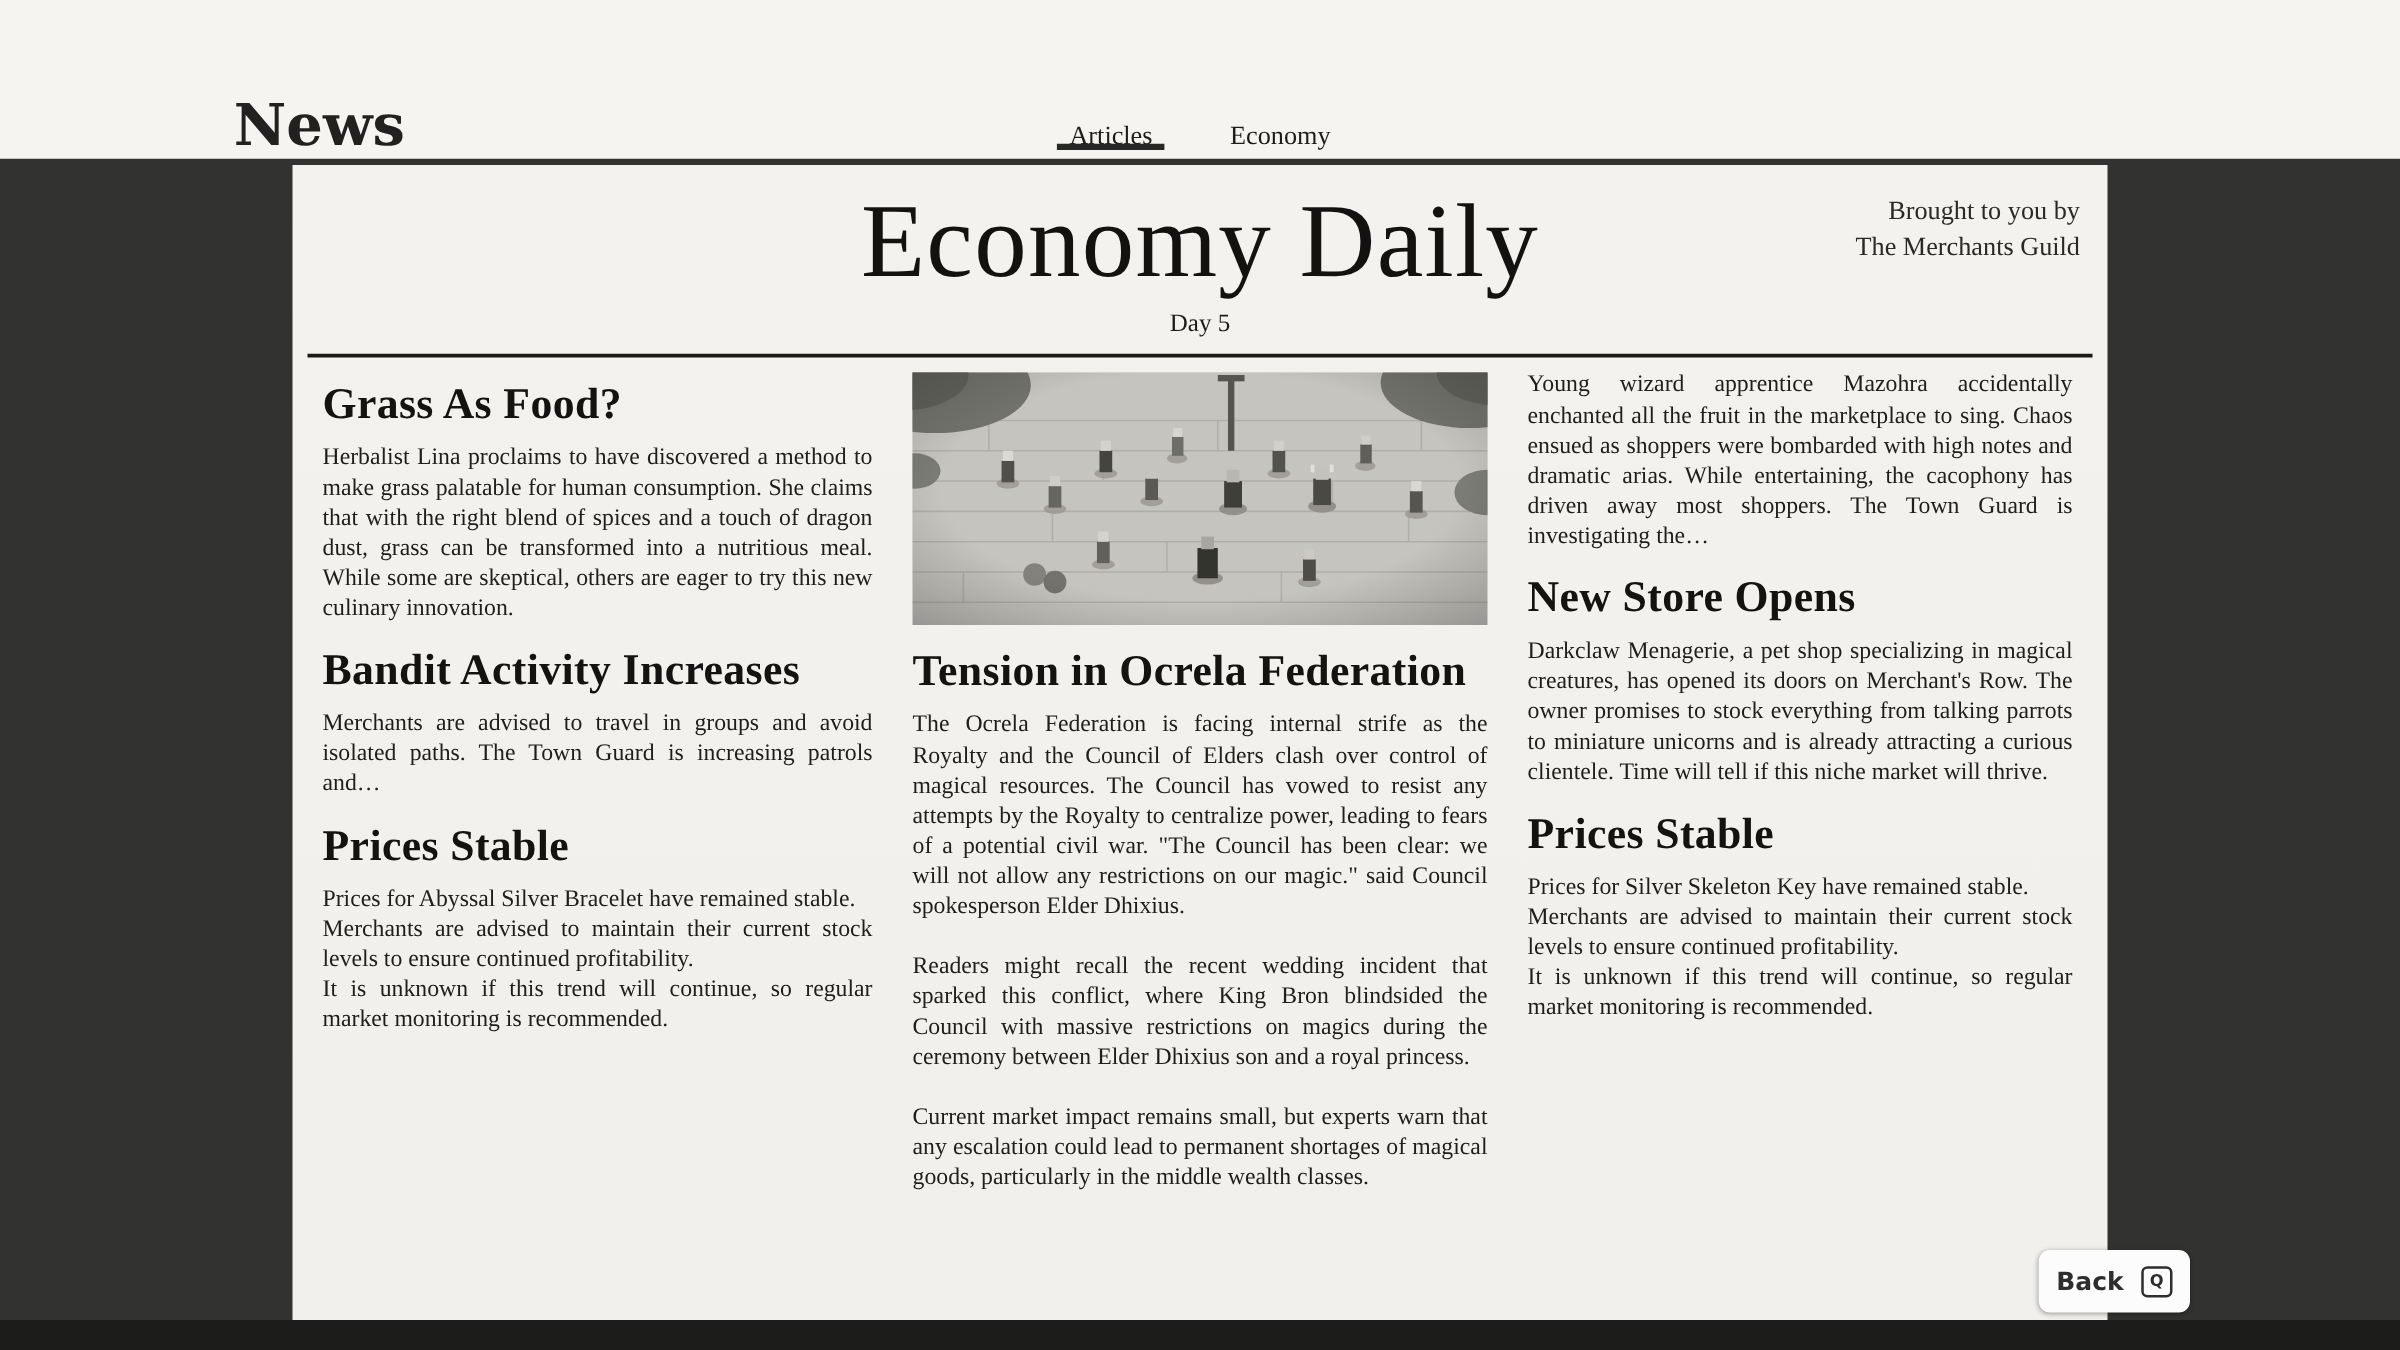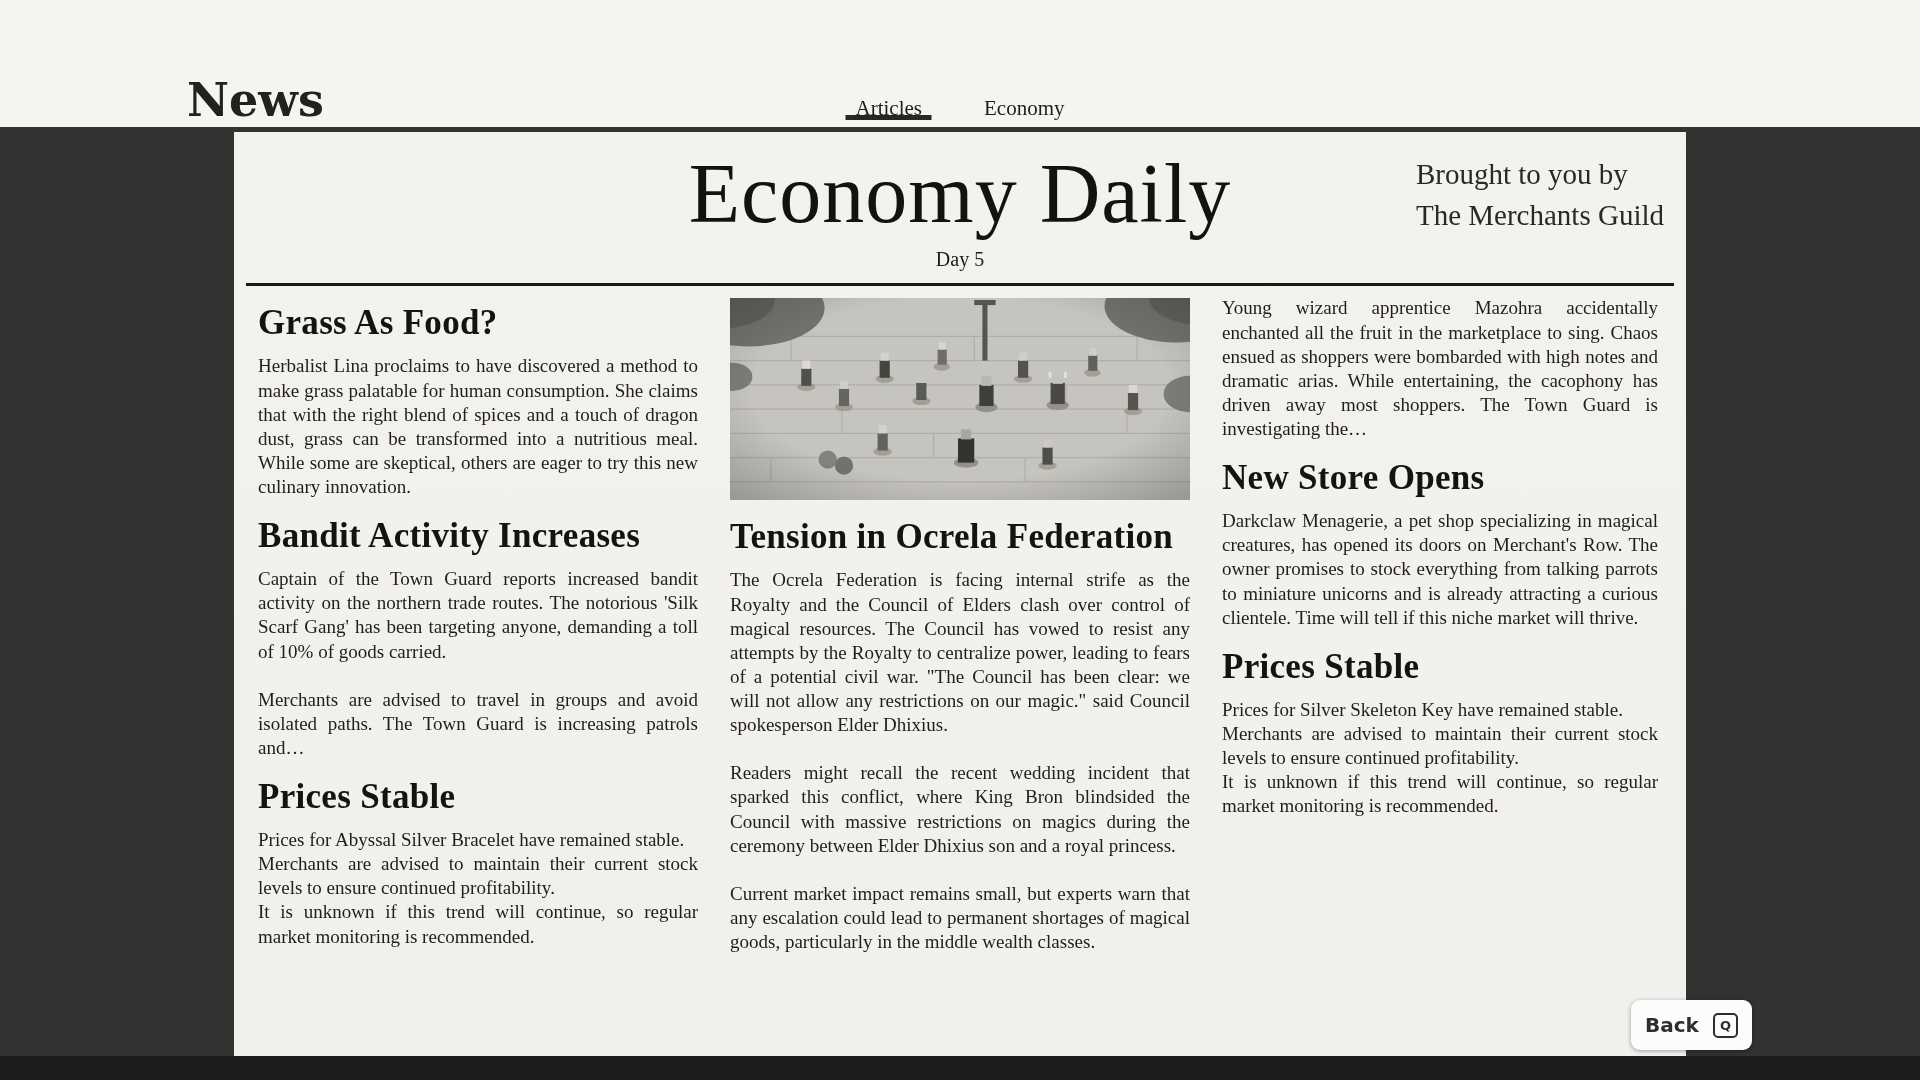--- a/index.html
+++ b/index.html
@@ -41,22 +41,22 @@
     position:absolute;left:234px;top:132px;width:1452px;height:1020px;
     background:linear-gradient(180deg,#f4f2ef 0%,var(--paper-bg) 70%);
     color:var(--ink);
   }
   .masthead{
     margin:16px 0 0 0;text-align:center;
     font-size:84px;line-height:1.1;font-weight:normal;
     color:#131211;letter-spacing:1px;
   }
   .byline{
-    position:absolute;top:22px;right:22px;text-align:left;
-    font-size:29px;line-height:1.4;color:#2a2928;
+    position:absolute;top:22px;right:22px;text-align:right;
+    font-size:21px;line-height:1.4;color:#2a2928;
   }
   .dateline{text-align:center;font-size:20px;margin-top:8px;color:#1c1b1a}
   .rule{height:3px;background:#191917;margin:12px 12px 0 12px}
   .columns{
     display:grid;grid-template-columns:440px 460px 436px;
     column-gap:32px;padding:10px 28px 0 24px;align-items:start;
   }
   .headline{
     font-size:35px;line-height:1.2;font-weight:bold;
     margin:16px 0 10px 0;color:var(--headline-ink);letter-spacing:.3px;
@@ -114,23 +114,20 @@
   <div class="columns" id="columns">
       <div class="column">
         <article class="article">
           <h3 class="headline">Grass As Food?</h3>
           <div class="block">
             <p>Herbalist Lina proclaims to have discovered a method to make grass palatable for human consumption. She claims that with the right blend of spices and a touch of dragon dust, grass can be transformed into a nutritious meal. While some are skeptical, others are eager to try this new culinary innovation.</p>
           </div>
         </article>
         <article class="article">
           <h3 class="headline">Bandit Activity Increases</h3>
-          <div class="block">
-            <p>Captain of the Town Guard reports increased bandit activity on the northern trade routes. The notorious 'Silk Scarf Gang' has been targeting anyone, demanding a toll of 10% of goods carried.</p>
-          </div>
           <div class="block">
             <p>Merchants are advised to travel in groups and avoid isolated paths. The Town Guard is increasing patrols and…</p>
           </div>
         </article>
         <article class="article">
           <h3 class="headline">Prices Stable</h3>
           <div class="block">
             <p>Prices for Abyssal Silver Bracelet have remained stable.</p>
             <p>Merchants are advised to maintain their current stock levels to ensure continued profitability.</p>
             <p>It is unknown if this trend will continue, so regular market monitoring is recommended.</p>

